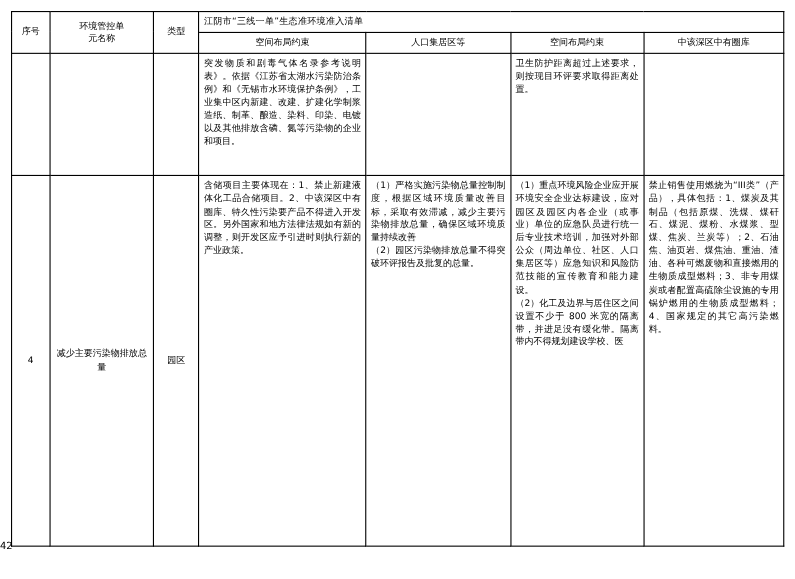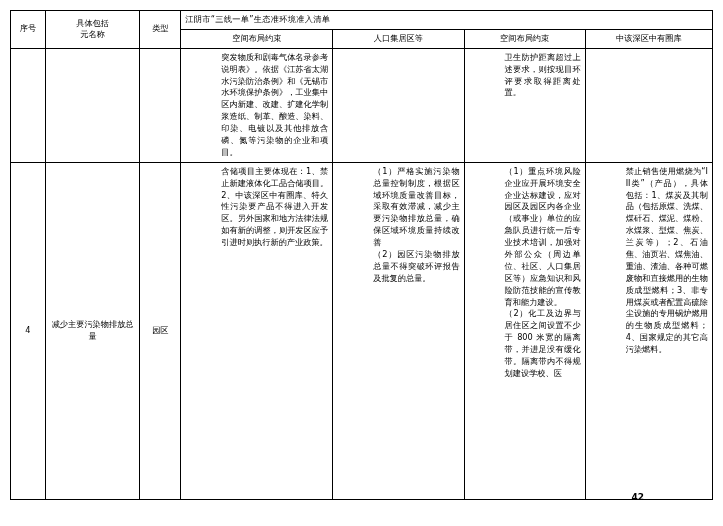--- a/index.html
+++ b/index.html
@@ -62,54 +62,52 @@
   .mid {
     text-align: center !important;
     vertical-align: middle !important;
   }
   .cell-text {
     display: block;
     white-space: pre-wrap;
     word-break: break-all;
     text-align: justify;
     text-justify: inter-ideograph;
-    margin-left: 36px;
   }
   .row-top td { height: 104px; }
   .row-main td { height: 330px; }
   .page-number {
     position: absolute;
     left: 0;
     top: 492px;
     width: 644px;
-    text-align: right;
+    text-align: left;
     font-size: 9px;
     font-family: "DejaVu Sans", "Liberation Sans", sans-serif;
-    font-weight: bold;
   }
 </style>
 </head>
 <body>
 
 <div class="page">
 
   <table class="doc-table">
     <colgroup>
       <col class="c-seq">
       <col class="c-unit">
       <col class="c-type">
       <col class="c-space">
       <col class="c-pollution">
       <col class="c-risk">
       <col class="c-resource">
     </colgroup>
     <thead>
       <tr>
         <td class="hdr-cell" rowspan="2">序号</td>
-        <td class="hdr-cell" rowspan="2" style="white-space:pre-line;">具体包括
+        <td class="hdr-cell" rowspan="2" style="white-space:pre-line;">环境管控单
 元名称</td>
         <td class="hdr-cell" rowspan="2">类型</td>
         <td class="hdr-top" colspan="4">江阴市“三线一单”生态准环境准入清单</td>
       </tr>
       <tr>
         <td class="hdr-cell">空间布局约束</td>
         <td class="hdr-cell">人口集居区等</td>
         <td class="hdr-cell">空间布局约束</td>
         <td class="hdr-cell">中该深区中有圈库</td>
       </tr>

